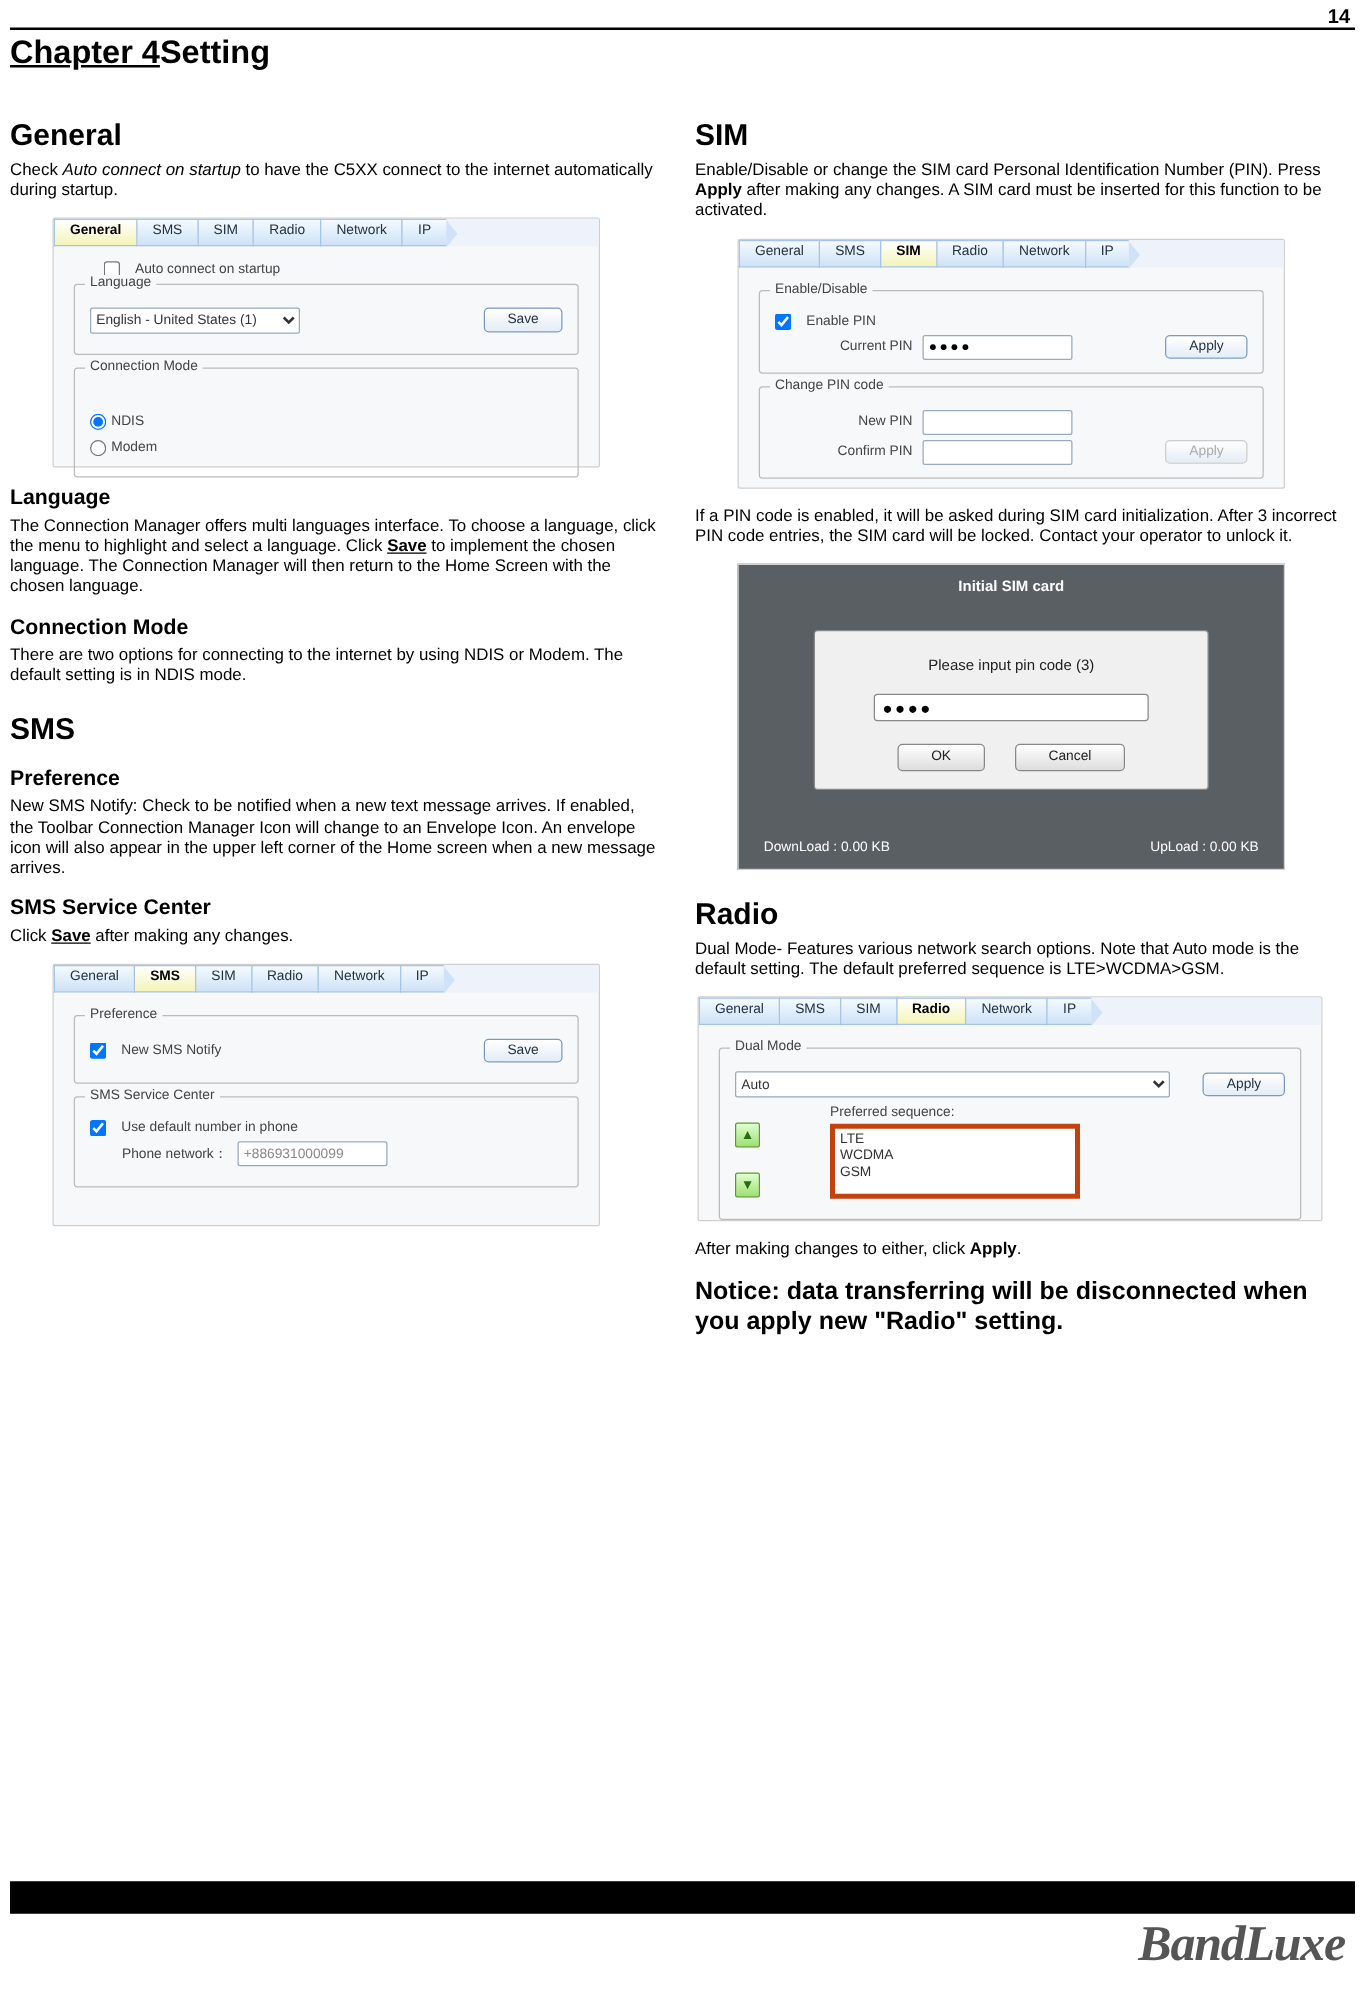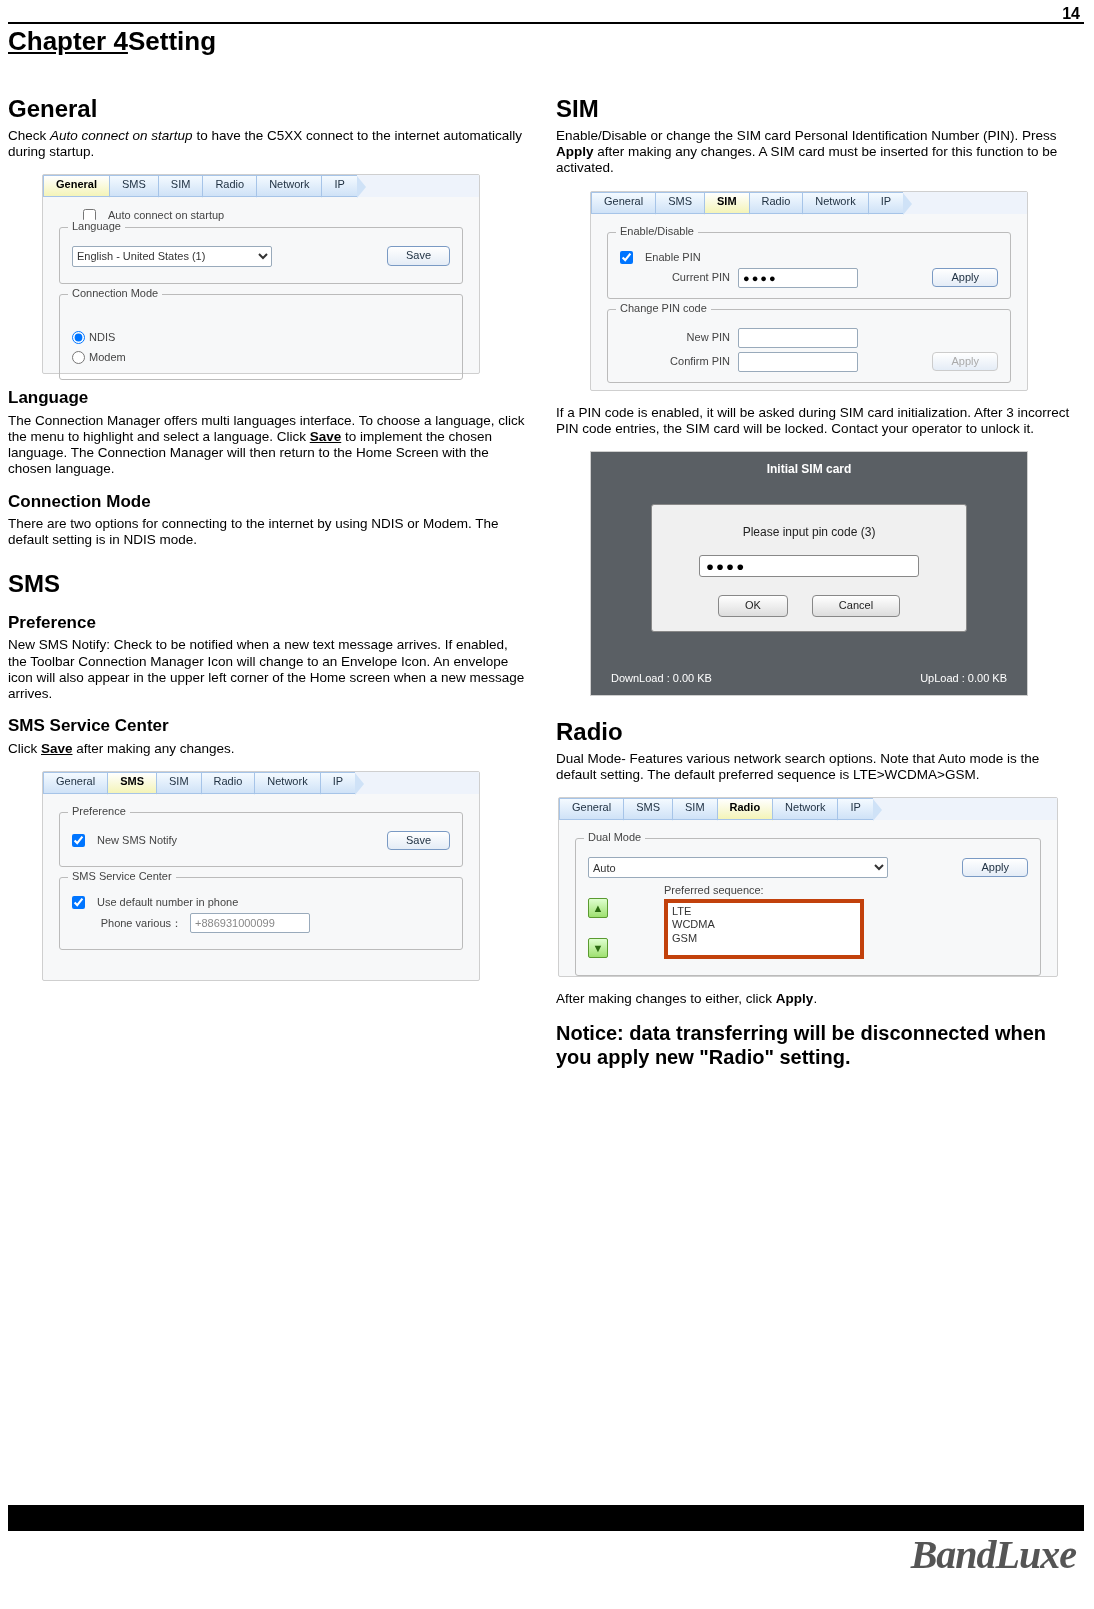--- a/index.html
+++ b/index.html
@@ -65,21 +65,21 @@
       color: #234;
       text-align: center;
     }
     .winbtn.disabled { color: #aaa; border-color: #ccc; }
     input.wintext {
       border: 1px solid #9ab; border-radius: 2px; height: 20px; padding: 0 4px;
       font-size: 11px; width: 120px; background: #fff;
     }
     select.winselect {
       border: 1px solid #9ab; border-radius: 2px; height: 21px; font-size: 11px;
-      width: 200px; background: #fff; color: #333;
+      width: 168px; background: #fff; color: #333;
     }
     .chk { margin-right: 4px; vertical-align: middle; }
     .lbl { color: #444; }
     .row { display: flex; align-items: center; margin: 4px 0; gap: 8px; }
     .rlabel { width: 110px; text-align: right; color: #444; }
     .radio-mock { display: inline-flex; align-items: center; gap: 4px; margin-top: 22px; }
     .footer-bar { position: absolute; bottom: 78px; left: 8px; right: 10px; height: 26px; background: #000; }
     .brand { position: absolute; bottom: 30px; right: 18px; font-family: Georgia, 'Times New Roman', serif; font-style: italic; font-weight: bold; font-size: 40px; color: #555; letter-spacing: -1px; }
     .dialog {
       position: relative;
@@ -196,21 +196,21 @@
             <span class="winbtn">Save</span>
           </div>
         </div>
         <div class="grpbox">
           <span class="legend">SMS Service Center</span>
           <div class="row">
             <input type="checkbox" checked="" class="chk" style="">
             <span class="lbl">Use default number in phone</span>
           </div>
           <div class="row">
-            <span class="rlabel">Phone various：</span>
+            <span class="rlabel">Phone network：</span>
             <input class="wintext" style="color: rgb(136, 136, 136);" value="+886931000099">
           </div>
         </div>
       </div>
     </div>
   </div>
 
   <div class="col">
     <h2>SIM</h2>
     <p>
@@ -283,21 +283,21 @@
         <div class="tab">SMS</div>
         <div class="tab">SIM</div>
         <div class="tab active">Radio</div>
         <div class="tab">Network</div>
         <div class="tab">IP</div>
       </div>
       <div class="section-box">
         <div class="grpbox">
           <span class="legend">Dual Mode</span>
           <div class="row">
-            <select class="winselect" style="width:300px;">
+            <select class="winselect" style="width:348px;">
               <option>Auto</option>
             </select>
             <span style="flex:1"></span>
             <span class="winbtn">Apply</span>
           </div>
           <div class="row" style="align-items:flex-start; margin-top:6px;">
             <div style="display:flex; flex-direction:column; gap:20px; margin-top:14px;">
               <span class="arrowbtn">▲</span>
               <span class="arrowbtn">▼</span>
             </div>

